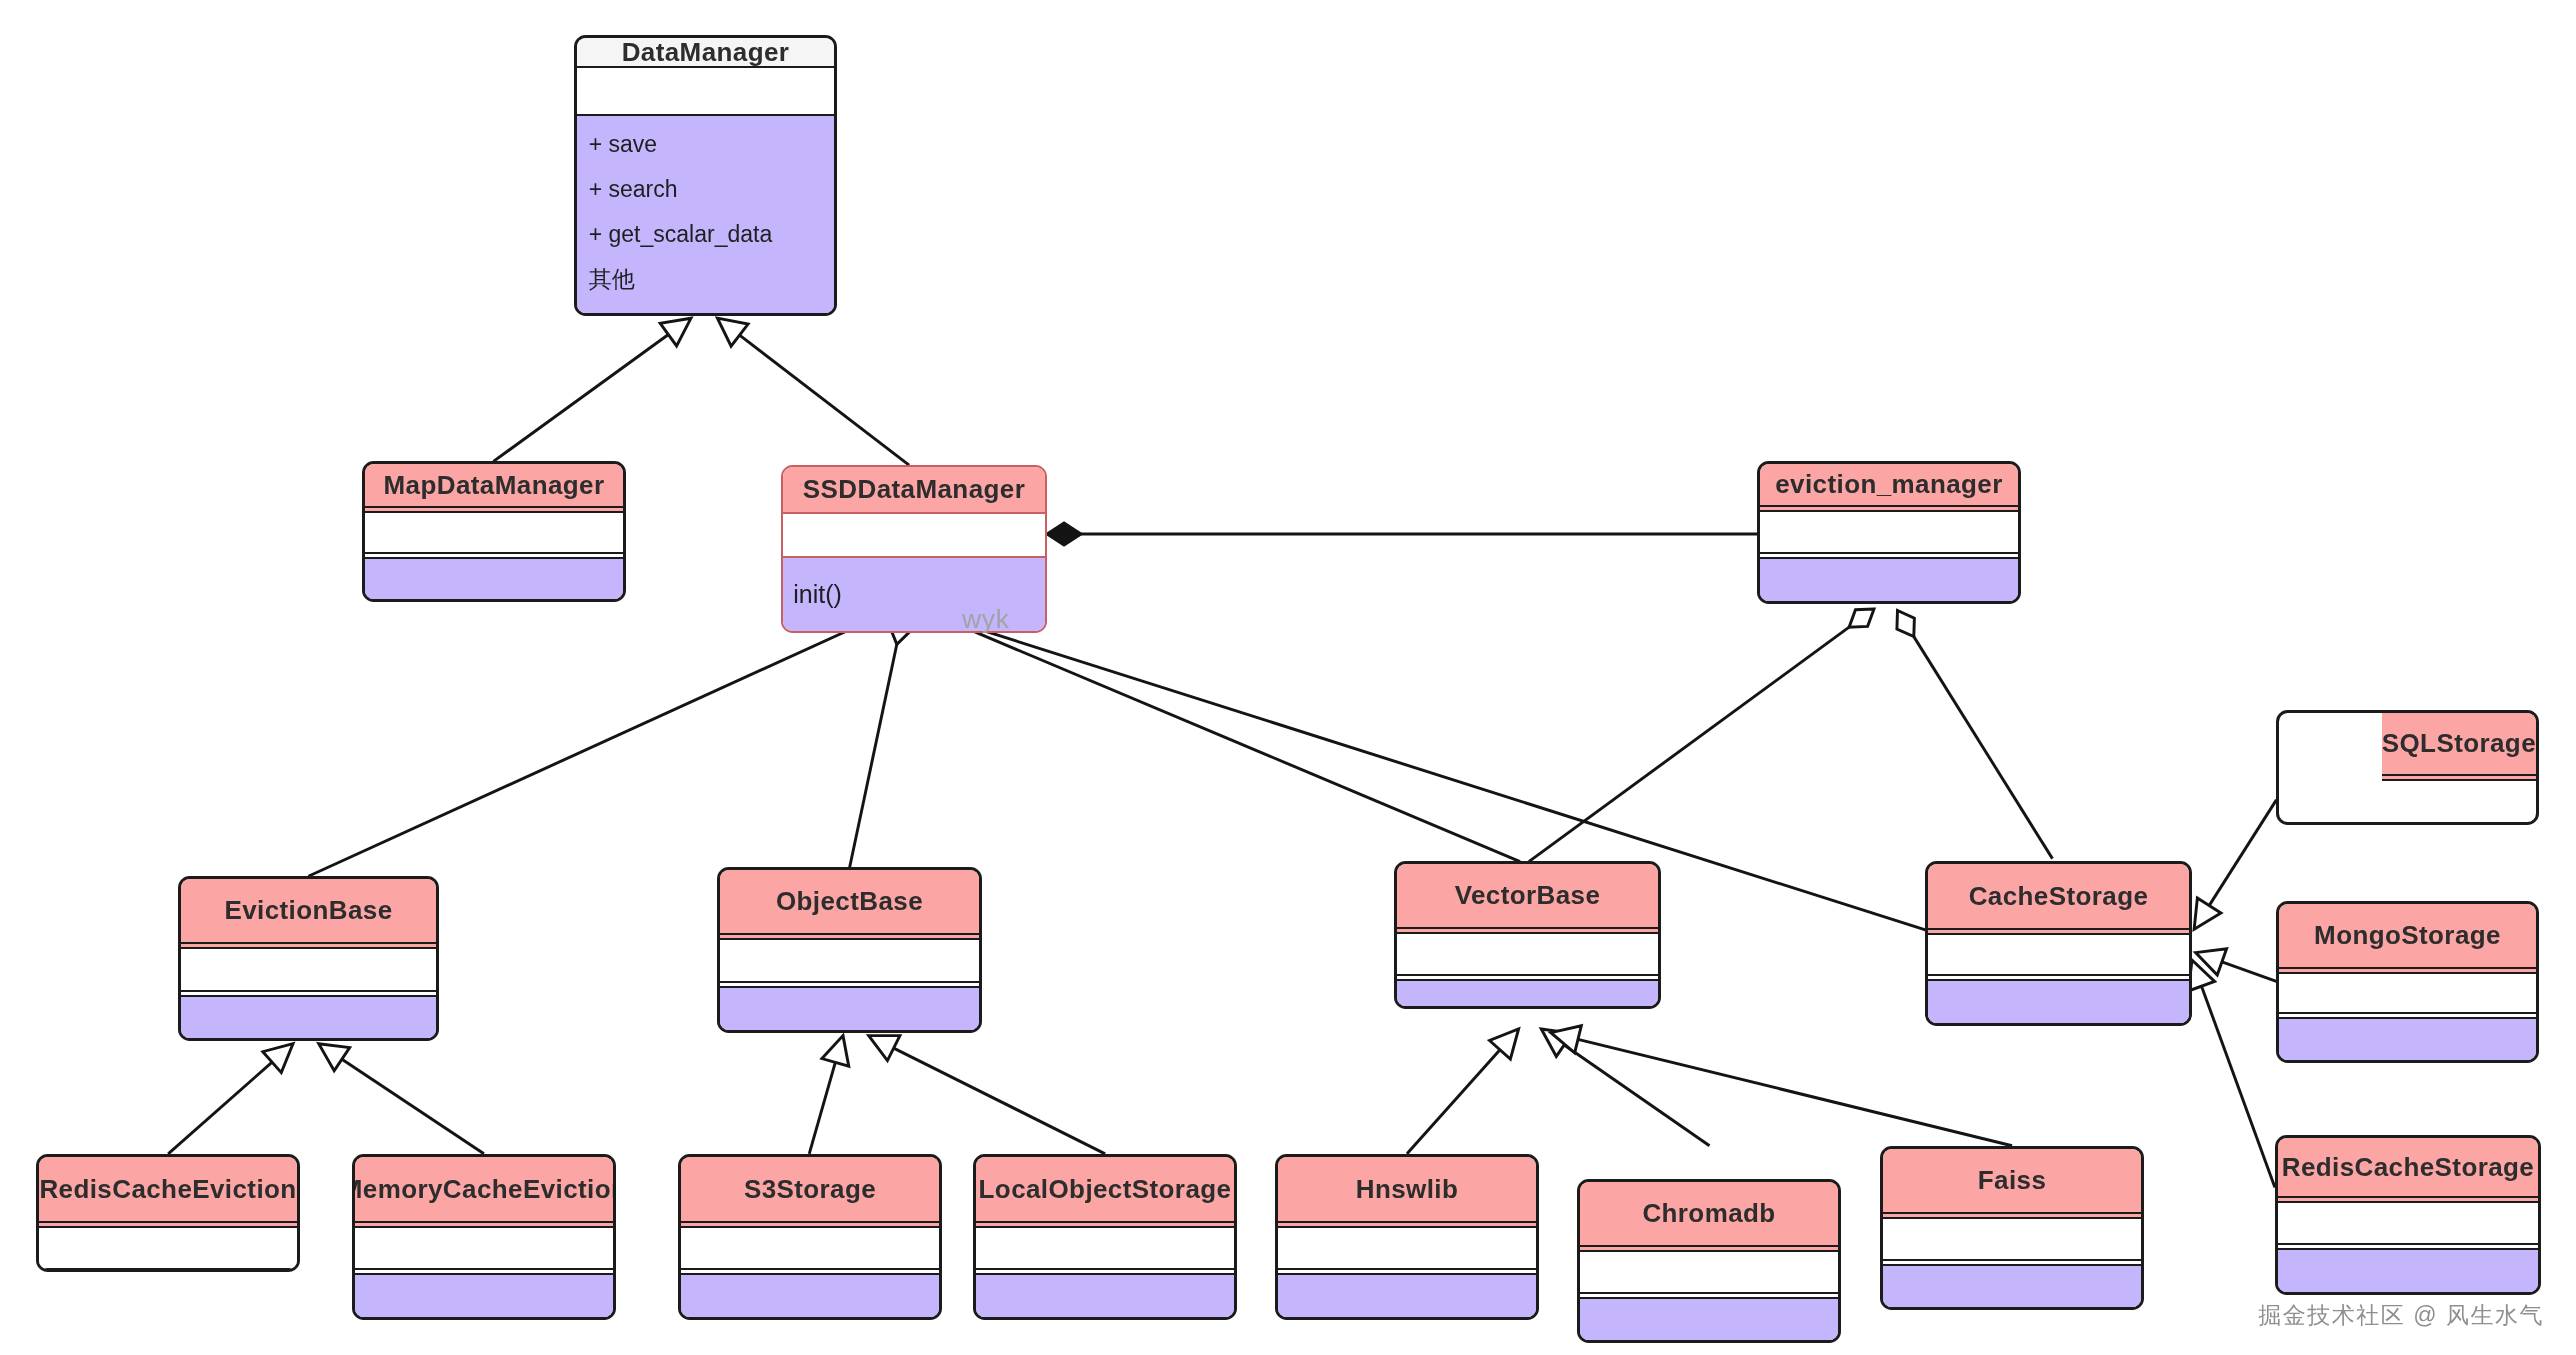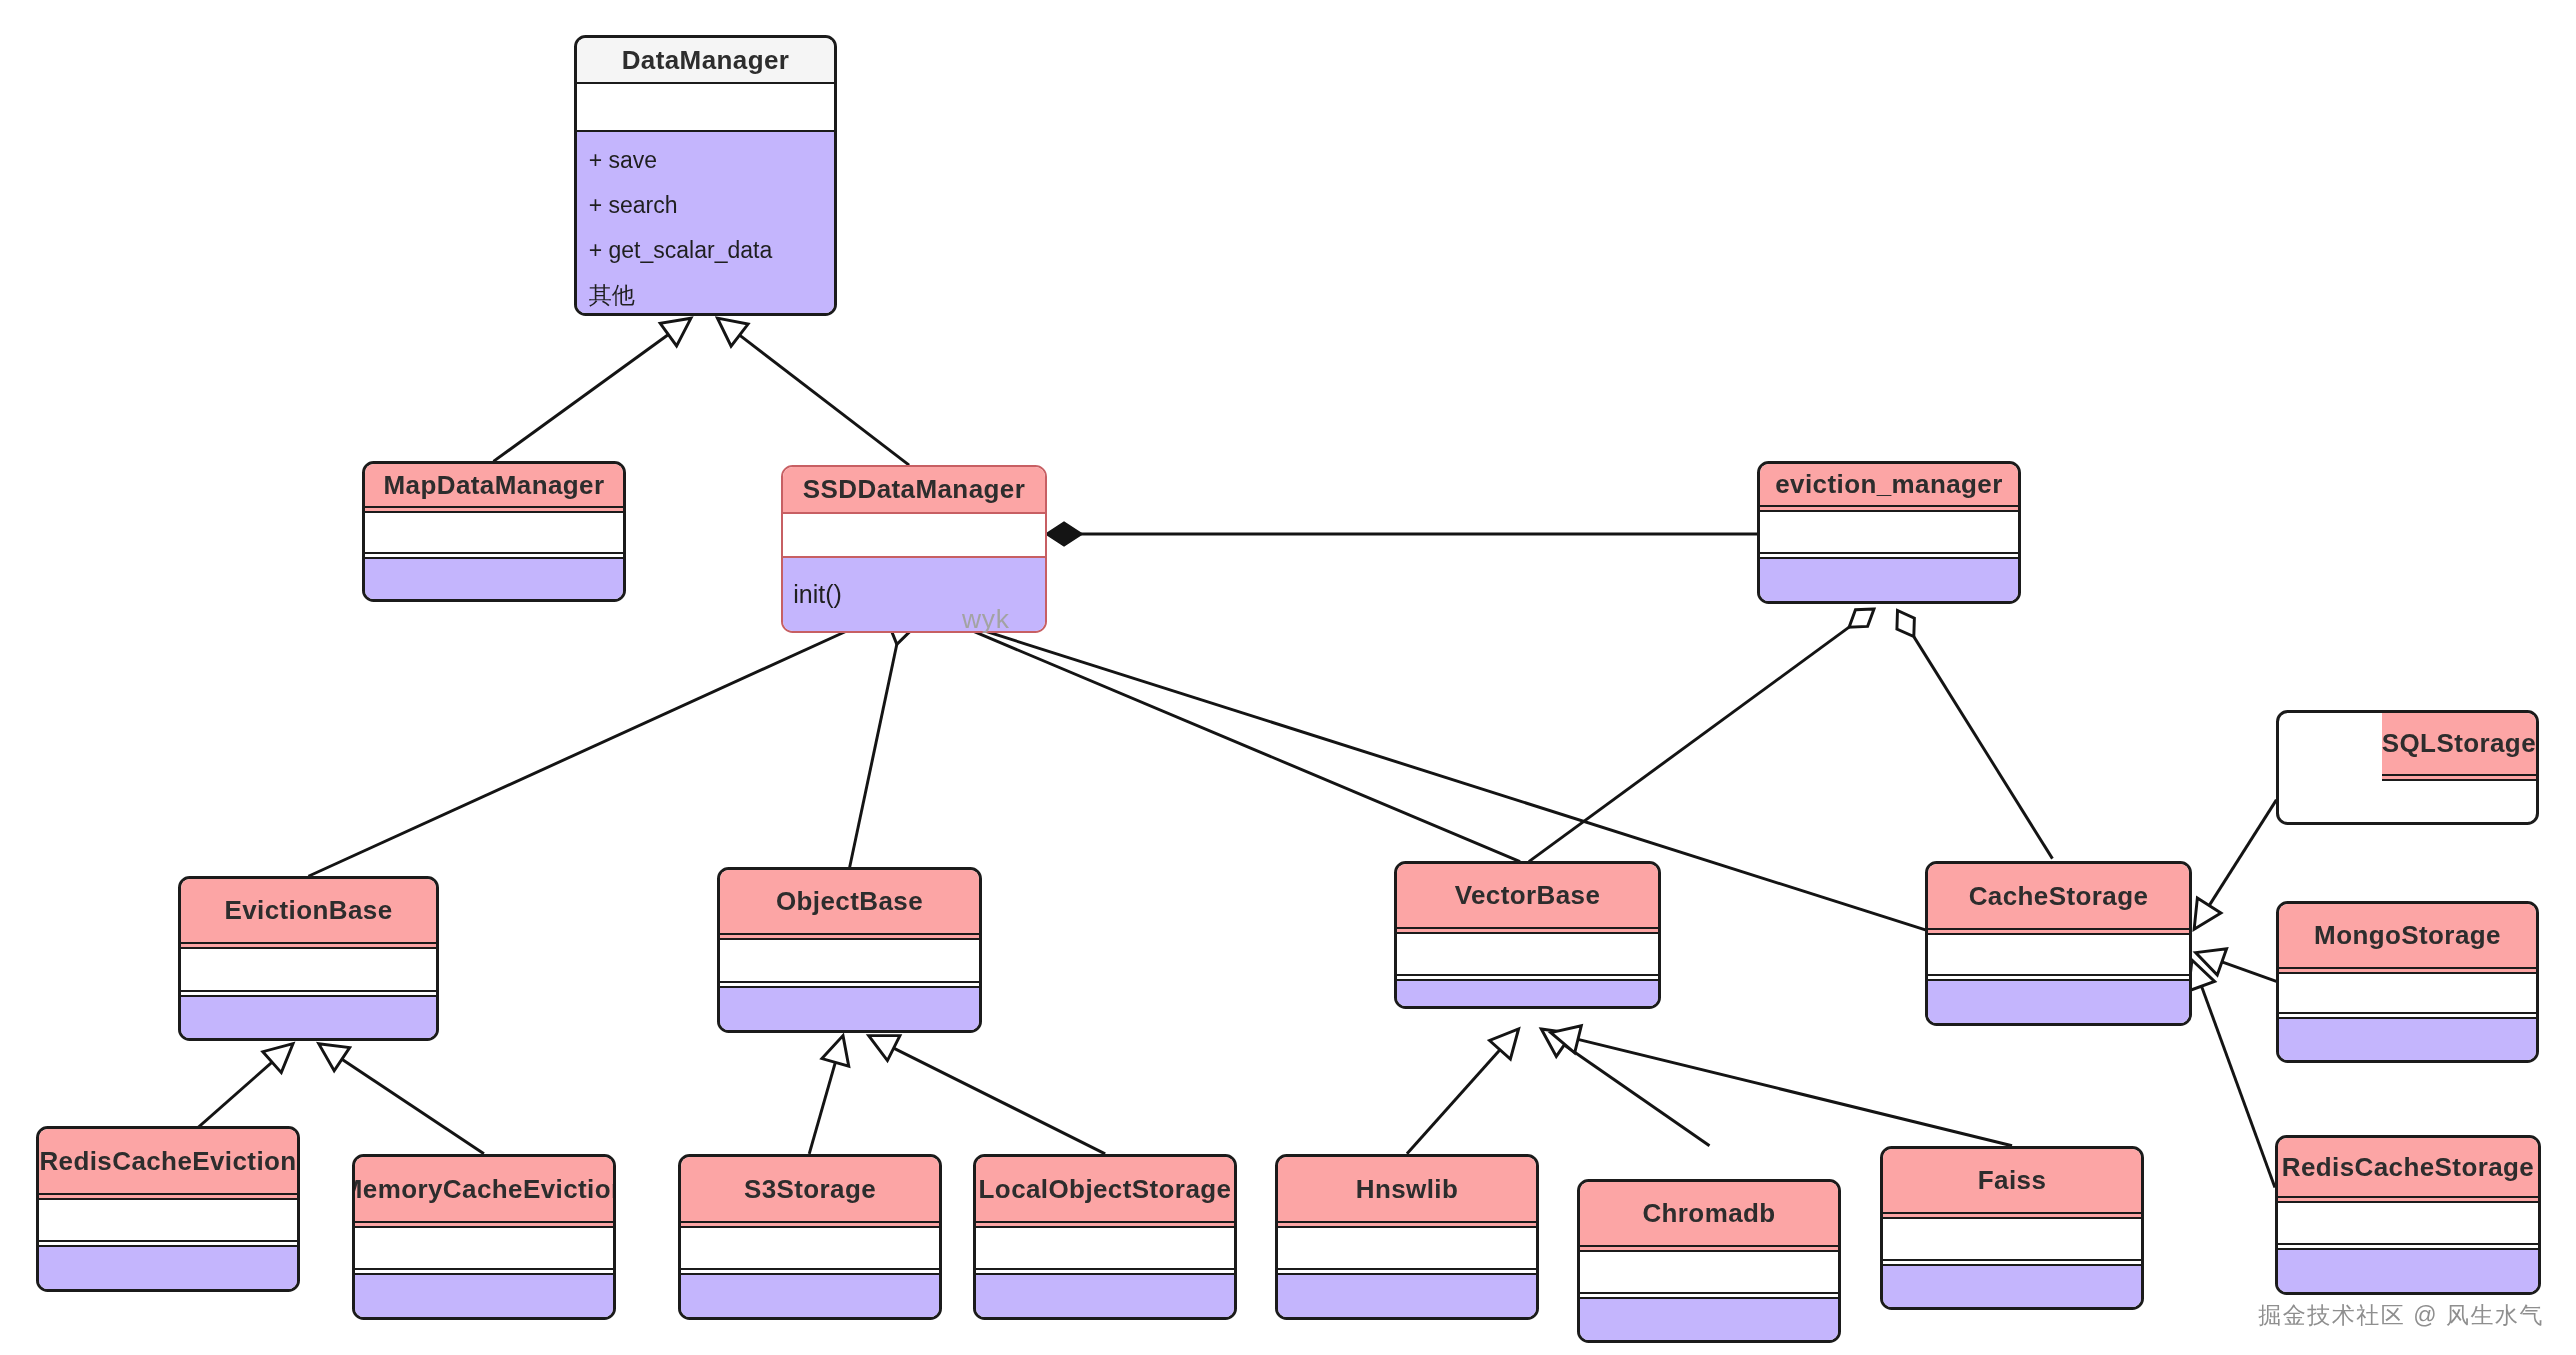--- a/index.html
+++ b/index.html
@@ -127,21 +127,21 @@
       <polygon points="2990,1297 3032.164685813552,1291.7904635288276 3019.466440665069,1327.606026768138" fill="#ffffff" stroke="#141414" stroke-width="4" stroke-linejoin="miter"></polygon>
       <line x1="3100" y1="1336" x2="3025.8155632393104" y2="1309.6982451484828" stroke="#141414" stroke-width="4"></line>
     </g>
     <g>
       <polygon points="2985,1307 3015.864999463204,1336.1950647907552 2980.1629478453187,1349.2090384450166" fill="#ffffff" stroke="#141414" stroke-width="4" stroke-linejoin="miter"></polygon>
       <line x1="3098" y1="1617" x2="2998.0139736542615" y2="1342.702051617886" stroke="#141414" stroke-width="4"></line>
     </g>
   </svg>
 <div id="box-layer">
     <div class="class-box plain" style="left: 574px; top: 35px; width: 263px; height: 281px;">
-      <div class="box-header" style="height: 46px;">DataManager</div>
+      <div class="box-header" style="height: 30px;">DataManager</div>
       <div class="box-mid" style="height: 48px;"></div>
       <div class="box-body">
         <div class="member">+ save</div>
         <div class="member">+ search</div>
         <div class="member">+ get_scalar_data</div>
         <div class="member">其他</div>
       </div>
     </div>
     <div class="class-box" style="left: 362px; top: 461px; width: 264px; height: 141px;">
       <div class="box-header" style="height: 49px;">MapDataManager</div>
@@ -188,21 +188,21 @@
     <div class="class-box" style="left: 2276px; top: 901px; width: 263px; height: 162px;">
       <div class="box-header" style="height: 70px;">MongoStorage</div>
       <div class="box-mid" style="height: 45px;"></div>
       <div class="box-body"></div>
     </div>
     <div class="class-box" style="left: 2275px; top: 1135px; width: 266px; height: 160px;">
       <div class="box-header" style="height: 65px;">RedisCacheStorage</div>
       <div class="box-mid" style="height: 47px;"></div>
       <div class="box-body"></div>
     </div>
-    <div class="class-box" style="left: 36px; top: 1126px; width: 264px; height: 166px; justify-content: space-between;">
+    <div class="class-box" style="left: 36px; top: 1154px; width: 264px; height: 118px; justify-content: space-between;">
       <div class="box-header" style="height: 71px;">RedisCacheEviction</div>
       <div class="box-mid" style="height: 47px;"></div>
       <div class="box-body"></div>
     </div>
     <div class="class-box" style="left: 352px; top: 1154px; width: 264px; height: 166px;">
       <div class="box-header" style="height: 71px;">MemoryCacheEviction</div>
       <div class="box-mid" style="height: 47px;"></div>
       <div class="box-body"></div>
     </div>
     <div class="class-box" style="left: 678px; top: 1154px; width: 264px; height: 166px;">

